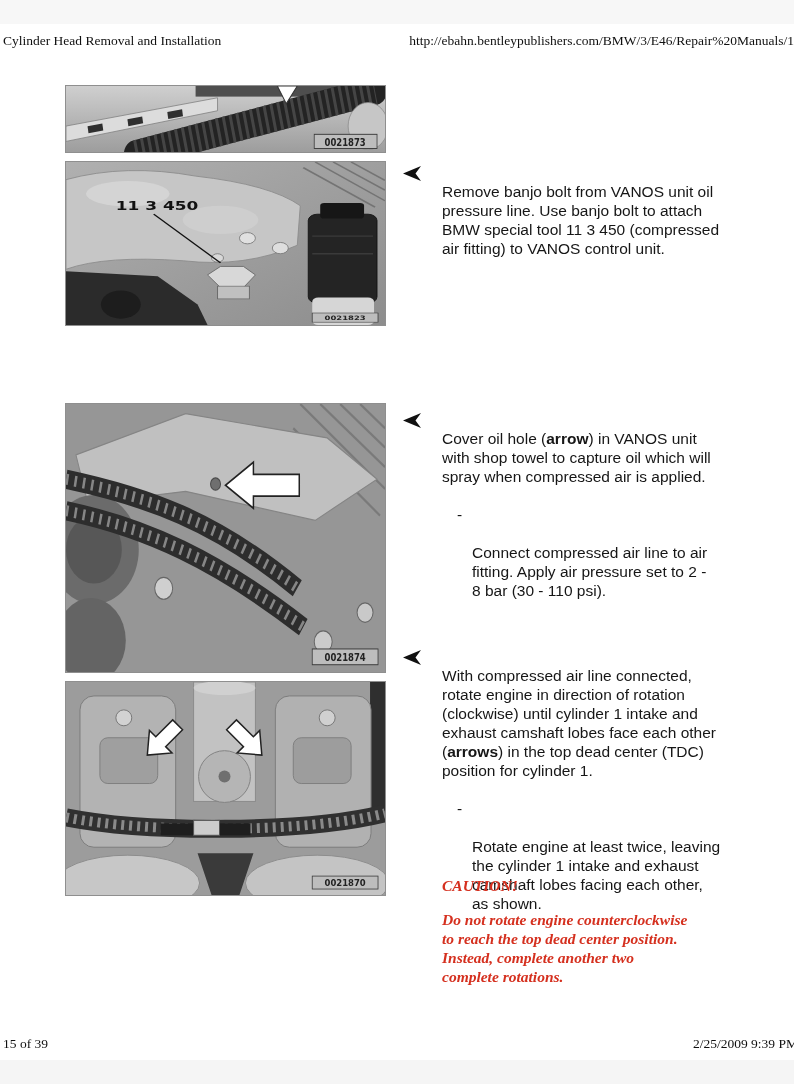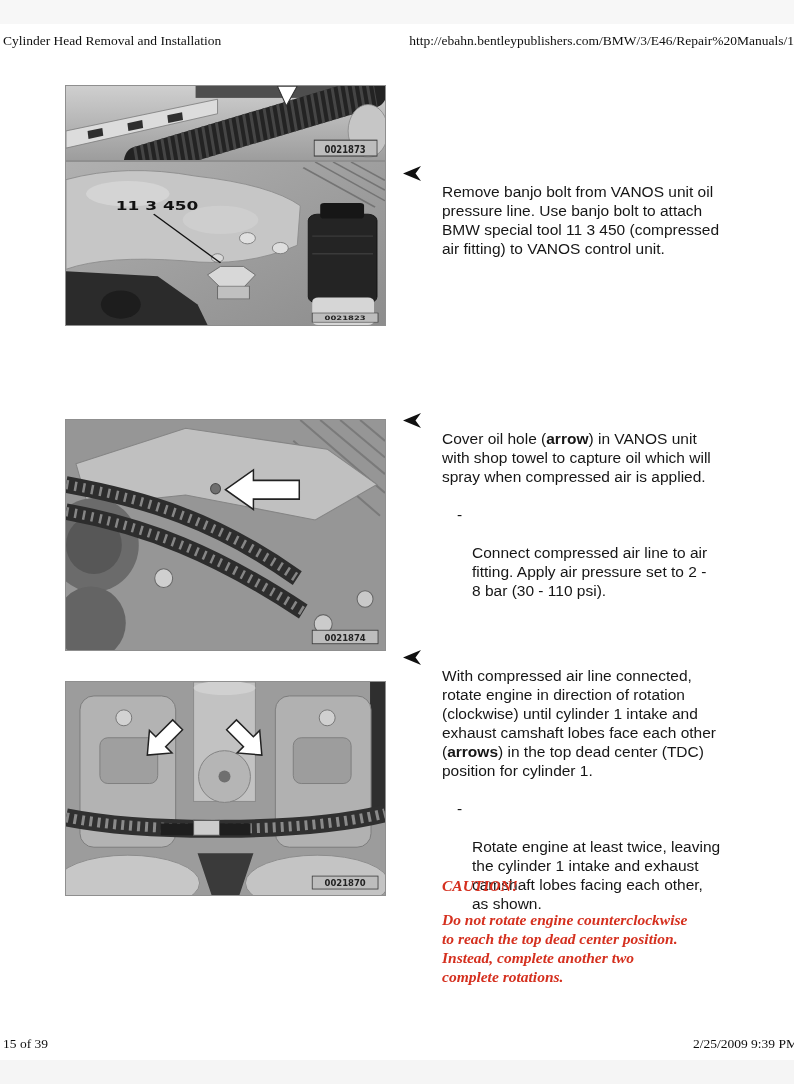--- a/index.html
+++ b/index.html
@@ -18,23 +18,23 @@
   #hdr-title { left:3px; top:33px; }
   #hdr-url { right:0px; top:33px; }
   #ftr-page { left:3px; top:1036px; }
   #ftr-date { right:-4px; top:1036px; }
 
   .figure {
     position:absolute; left:65px; width:321px;
     border:1px solid #8f8f8f; background:#a8a8a8;
   }
   .figure svg { display:block; width:100%; height:100%; }
-  #figure-1 { top:85px;  height:76px; }
+  #figure-1 { top:85px;  height:68px; }
   #figure-2 { top:161px; height:165px; }
-  #figure-3 { top:419px; height:232px;text-align:right; }
+  #figure-3 { top:403px; height:270px;text-align:right; }
   #figure-4 { top:681px; height:215px; }
 
   .marker { position:absolute; left:403px; width:18px; height:15px; }
   .marker svg { display:block; }
   #marker-1 { top:166px; } #marker-2 { top:413px; } #marker-3 { top:650px; }
 
   .step-text {
     position:absolute; left:442px; width:332px;
     font-size:15.5px; line-height:19px; white-space:pre-line;
   }

